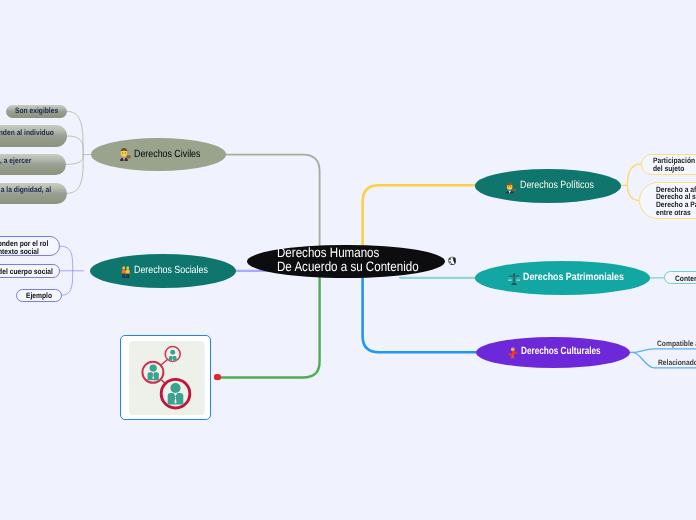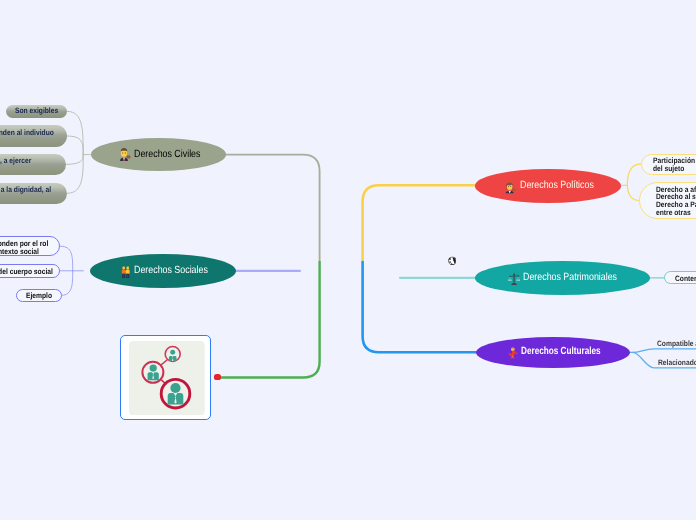--- a/index.html
+++ b/index.html
@@ -170,39 +170,39 @@
         <path d="M15.8 23.5H25V36h-4V26.5h-1.2V36h-4z" fill="#2b3152"></path>
         <rect x="15.4" y="34.4" width="4.6" height="1.6" rx=".6" fill="#1b2038"></rect>
         <rect x="21" y="34.4" width="4.6" height="1.6" rx=".6" fill="#1b2038"></rect>
 
         <rect x="11.4" y="16.6" width="5.2" height="2.6" rx="1.3" fill="#f6c542"></rect>
       </svg>
     </span>
     <span class="blab" style="left:43.9px;top:10.7px;">Derechos Sociales</span>
   </div>
 
-  <div class="node branch" id="b-politicos" style="left:475px;top:169px;width:146px;height:33.5px;background:#ef4444;color:#fffbe8;">
+  <div class="node branch" id="b-politicos" style="left:475px;top:169px;width:146px;height:33.5px;background:#0f766e;color:#fffbe8;">
     <span class="bico" style="left:29.7px;top:11.6px;">
       <svg width="11.4" height="11.3" viewBox="0 0 34 34">
         <rect x="22" y="20.5" width="11" height="5.6" rx=".9" fill="#a8693a"></rect>
         <rect x="22.4" y="20.9" width="10.2" height="4.8" rx=".7" fill="none" stroke="#7d4b26" stroke-width=".7"></rect>
         <path d="M2 34c0-4.6 4.7-7.6 12-7.6S26 29.4 26 34z" fill="#2b3147"></path>
         <path d="M10.2 26.4h7.6L14 34z" fill="#fff"></path>
         <ellipse cx="14" cy="14" rx="8.2" ry="9.6" fill="#fcd042"></ellipse>
         <path d="M3.4 15.6C2 8.2 5.4 1.2 14 1.2s12 7 10.6 14.4c-.5-4-1.6-6.6-3.2-8.2-2.2 2.6-8 3.8-12.6 2.6-1.9 1.2-4.5 2.8-5.4 5.6z" fill="#7a5a3a"></path>
         <path d="M3.1 15.8c-.9 3.2-.4 6.2 .9 7.4 1.1-2 .8-5.2-.9-7.4z" fill="#7a5a3a"></path>
         <path d="M24.9 15.8c.9 3.2 .4 6.2-.9 7.4-1.1-2-.8-5.2 .9-7.4z" fill="#7a5a3a"></path>
         <ellipse cx="10.6" cy="14.2" rx="1.2" ry="1.8" fill="#5d4136"></ellipse>
         <ellipse cx="17.4" cy="14.2" rx="1.2" ry="1.8" fill="#5d4136"></ellipse>
       </svg>
     </span>
     <span class="blab" style="left:44.6px;top:10.6px;">Derechos Políticos</span>
   </div>
 
-  <div class="node branch" id="b-patrimoniales" style="left:474.6px;top:261.2px;width:175.6px;height:33.7px;background:#13a7a4;color:#ffffff;">
+  <div class="node branch" id="b-patrimoniales" style="left:474.6px;top:261.2px;width:175.6px;height:33.7px;background:#13a7a4;color:#ffffff;font-weight:bold;">
     <span class="bico" style="left:33.1px;top:10.8px;">
       <svg width="12.2" height="12" viewBox="0 0 34 34">
         <g fill="#39474f">
           <rect x="15.3" y="4" width="3.4" height="22" rx="1"></rect>
           <circle cx="17" cy="4.2" r="2.9"></circle>
           <path d="M10.4 34c0-4.3 2.9-7.3 6.6-7.3s6.6 3 6.6 7.3z"></path>
           <rect x="8.6" y="32.2" width="16.8" height="2.4" rx=".9"></rect>
           <rect x="2.2" y="8.1" width="29.6" height="1.7" rx=".85" transform="rotate(-3 17 9)"></rect>
           <circle cx="5.2" cy="9.3" r="1.9"></circle>
           <circle cx="28.8" cy="9.3" r="1.9"></circle>
@@ -271,14 +271,17 @@
   <svg class="node" id="globe" viewBox="0 0 20 20">
     <circle cx="10" cy="10" r="9.4" fill="#fbfcfe"></circle>
     <path d="M10 .6a9.4 9.4 0 1 0 0 18.8A9.4 9.4 0 0 0 10 .6zm0 1.3a8.1 8.1 0 1 1 0 16.2 8.1 8.1 0 0 1 0-16.2z" fill="#17181c"></path>
     <path d="M2.6 4.8c1.3-.6 3.2-.5 4 .4.8.9 0 2-1.2 2.3-1.2.3-2.6 0-3.3-.7-.6-.6-.5-1.6.5-2z" fill="#17181c"></path>
     <path d="M11.2 2.3c2.1-.1 4.2 1.3 5.3 3.2.9 1.6 1.4 3.4 1.3 5.3-.1 2.1-1 4-2.3 5.2-.7.6-1.6.2-1.6-.8 0-1.3.5-2.2.1-3.2-.4-1-1.6-1.3-2.1-2.3-.5-1 .2-2 .1-3-.1-1-1.2-1.4-1.5-2.4-.3-1 .1-1.9.7-2z" fill="#17181c"></path>
     <path d="M4.2 11.1c1-.4 2.1.2 2.5 1.2.4 1-.1 2.1-1 2.6-.9.5-2.1.2-2.6-.8-.5-1 .1-2.6 1.1-3z" fill="#17181c"></path>
     <circle cx="5" cy="13.1" r=".95" fill="#fbfcfe"></circle>
     <path d="M8.3 15.4c.9-.1 1.5.7 1.4 1.6-.1.9-.9 1.6-1.7 1.4-.8-.2-1.2-1.2-.8-2 .2-.6.7-1 1.1-1z" fill="#17181c"></path>
   </svg>
 
+  <div class="node" id="central">
+    <div class="ctxt"><span>Derechos Humanos</span><br><span>De Acuerdo a su Contenido</span></div>
+  </div>
 
 </div>
 
 </body></html>

